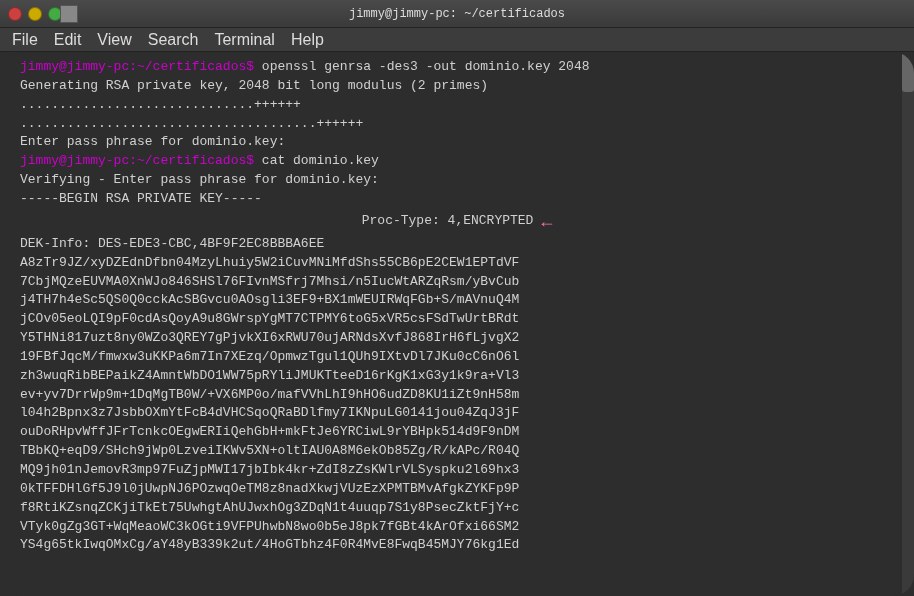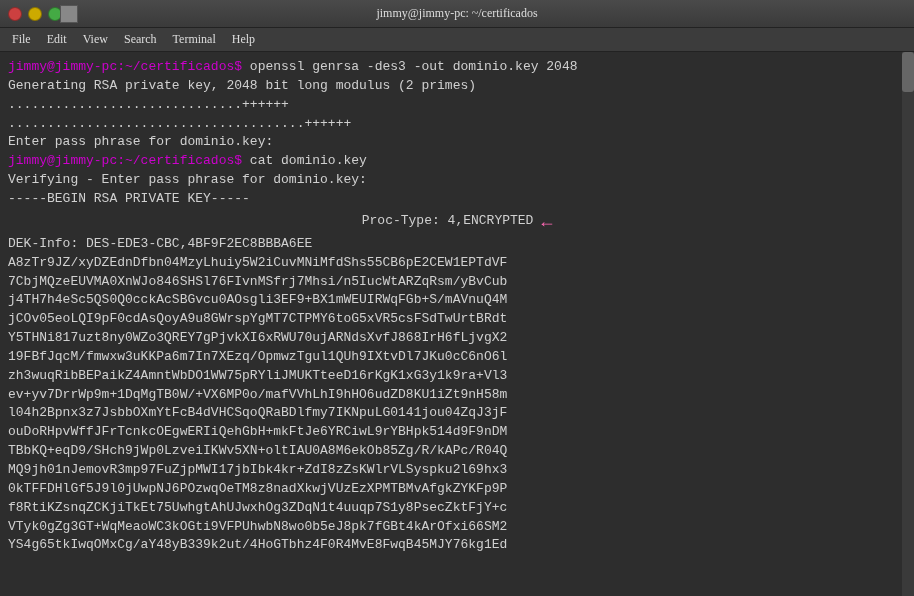--- a/index.html
+++ b/index.html
@@ -43,48 +43,49 @@
       position: absolute;
       left: 60px;
       width: 18px;
       height: 18px;
       background: #888;
       border: 1px solid #555;
     }
     .title-text {
       color: #ddd;
       font-size: 12px;
-      font-family: Liberation Serif, serif;
+      font-family: Liberation Mono, monospace;
     }
 
     
     .menu-bar {
       background: #3c3c3c;
       height: 24px;
       display: flex;
       align-items: center;
       padding: 0 4px;
       border-bottom: 1px solid #222;
     }
     .menu-item {
       color: #ddd;
-      font-size: 12px;
-      font-family: Liberation Serif, serif;
+      font-size: 16px;
+      font-family: Liberation Sans, sans-serif;
       padding: 2px 8px;
       cursor: pointer;
     }
 
     
     .terminal {
       background: #2d2d2d;
       color: #d0d0d0;
-      padding: 6px 8px;
+      padding: 6px 20px;
       height: calc(596px - 28px - 24px);
       overflow: hidden;
       position: relative;
+      border-radius: 21px;
     }
     .line {
       line-height: 1.45;
       white-space: pre;
       font-size: 13px;
     }
     .prompt { color: #cc00cc; }
     .cmd { color: #d0d0d0; }
 
     

